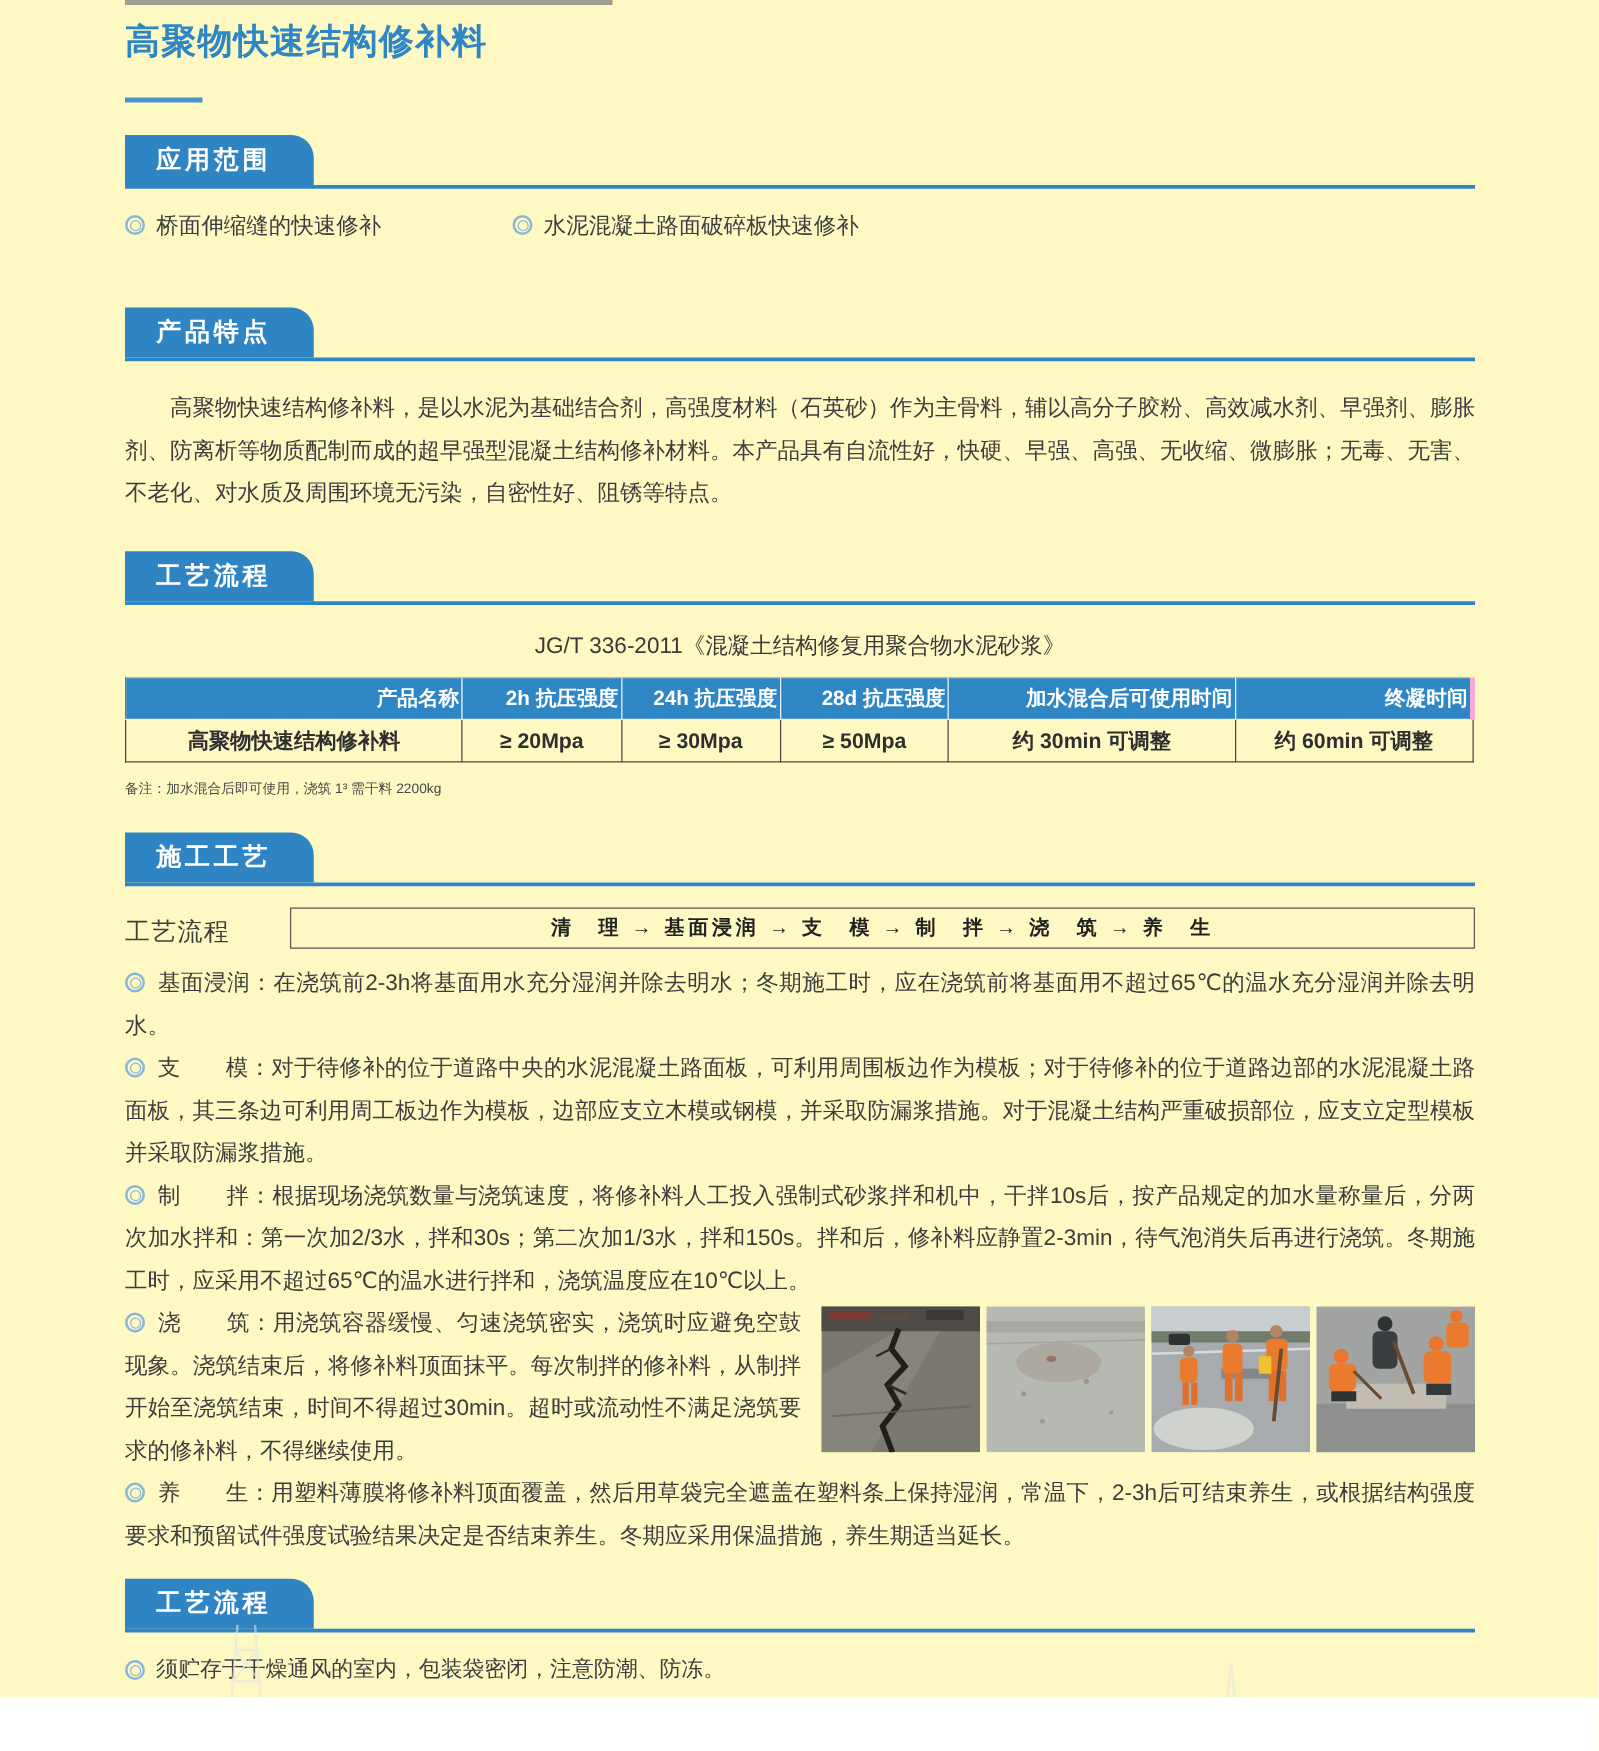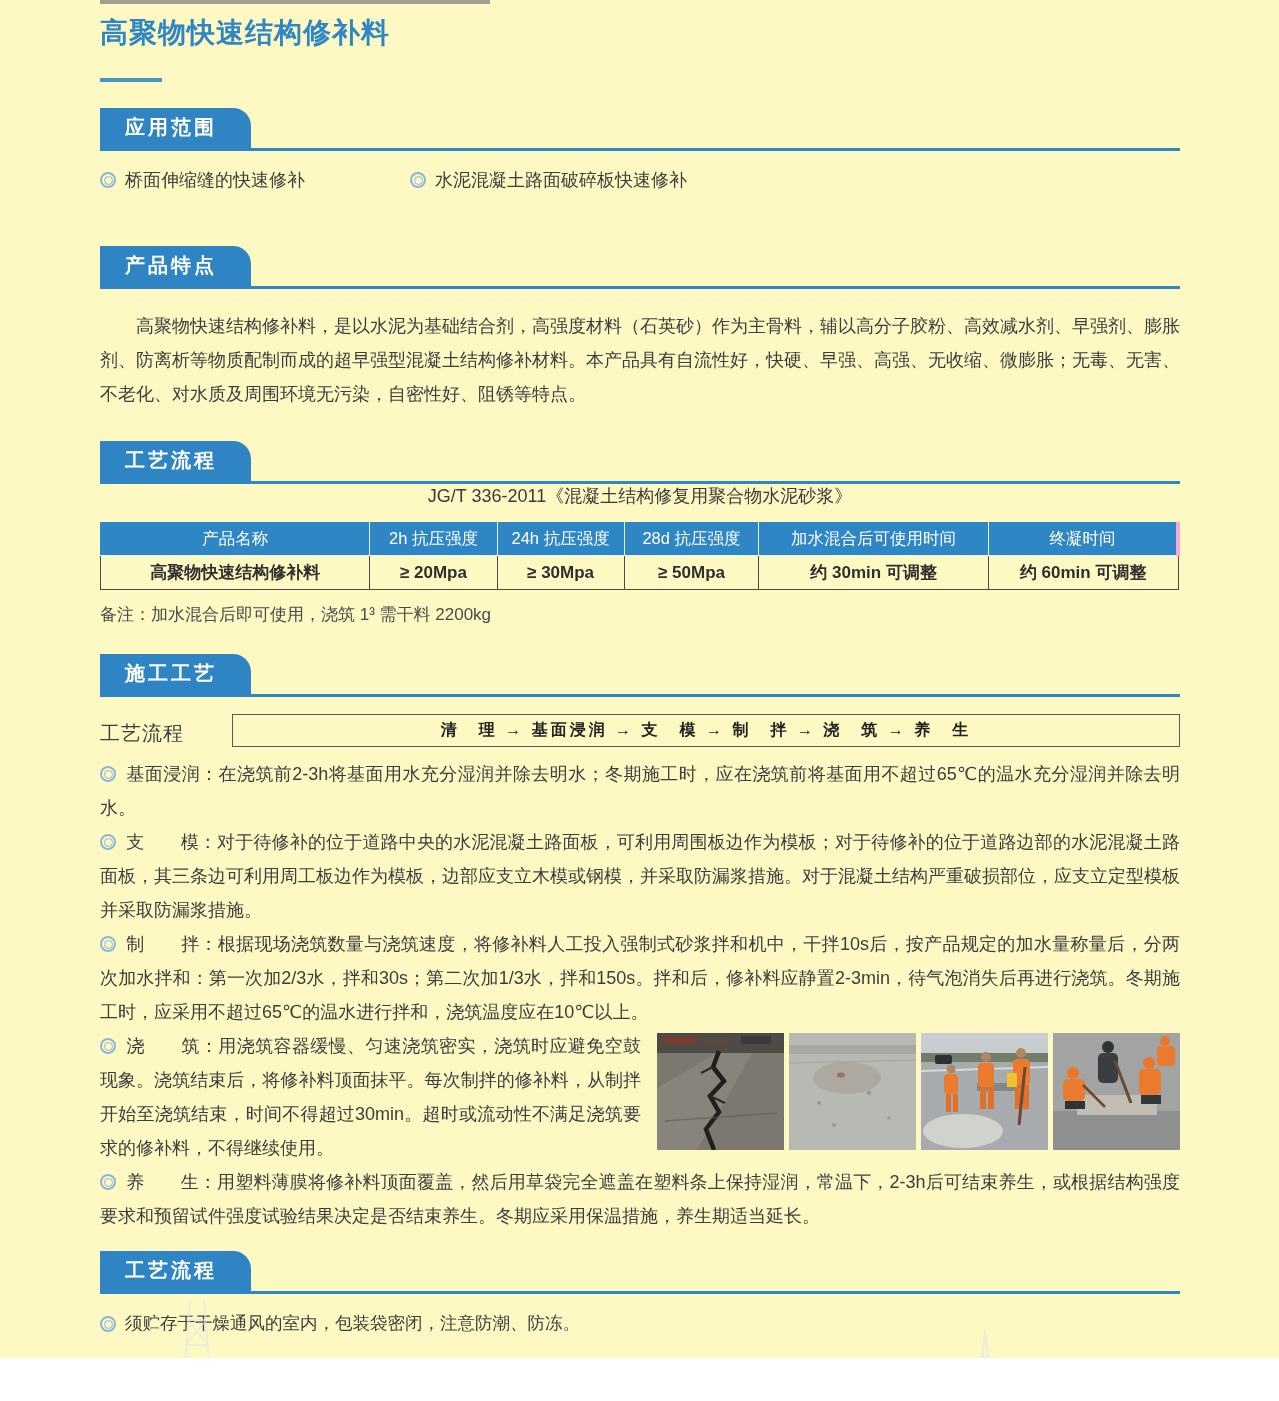--- a/index.html
+++ b/index.html
@@ -26,33 +26,34 @@
   .app-item{display:flex;align-items:center;gap:9px;}
   .app-item:first-child{width:310px;}
 
   .ring{
     display:inline-block;width:12px;height:12px;border:2px solid #8ab6da;border-radius:50%;
     position:relative;flex:none;vertical-align:-2px;
   }
   .ring::before{content:"";position:absolute;left:1.5px;top:1.5px;right:1.5px;bottom:1.5px;
     border:1.5px solid #8ab6da;border-radius:50%;}
 
-  .standard-line{text-align:center;font-size:18px;color:#3a3a3a;}
+  .standard-line{margin-top:20px;text-align:center;font-size:18px;color:#3a3a3a;}
 
   table.perf{width:100%;border-collapse:collapse;margin-top:14px;font-size:16.5px;table-layout:fixed;}
   table.perf th{
-    background:#2e86c5;color:#ffffff;font-weight:400;padding:5px 2px;border:1px solid #e8f1f8;
+    background:#2e86c5;color:#ffffff;font-weight:700;padding:5px 2px;border:1px solid #e8f1f8;
     border-top:1px solid #2e86c5;
+    text-align:right;
   }
   table.perf th:first-child{border-left:1px solid #2e86c5;}
   table.perf th:last-child{border-right:4px solid #f9a8d4;}
   table.perf td{
     border:1px solid #4a4a4a;padding:5px 2px;text-align:center;color:#2f2f2f;font-weight:bold;font-size:17px;
   }
-  .remark{margin-top:13px;font-size:17px;color:#4a4a4a;}
+  .remark{margin-top:13px;font-size:11px;color:#4a4a4a;}
 
   .flow-row{display:flex;align-items:center;margin-top:17px;}
   .flow-label{font-size:20px;color:#3f3f3f;width:132px;flex:none;letter-spacing:1px;padding-top:5px;}
   .flow-box{
     flex:1;border:1.5px solid #5a5a5a;text-align:center;font-size:16px;font-weight:600;color:#222222;
     padding:5px 0;letter-spacing:3px;
   }
 
   .steps{margin-top:10px;font-size:18px;line-height:34px;color:#3d3d3d;}
   .steps::after{content:"";display:block;clear:both;}

